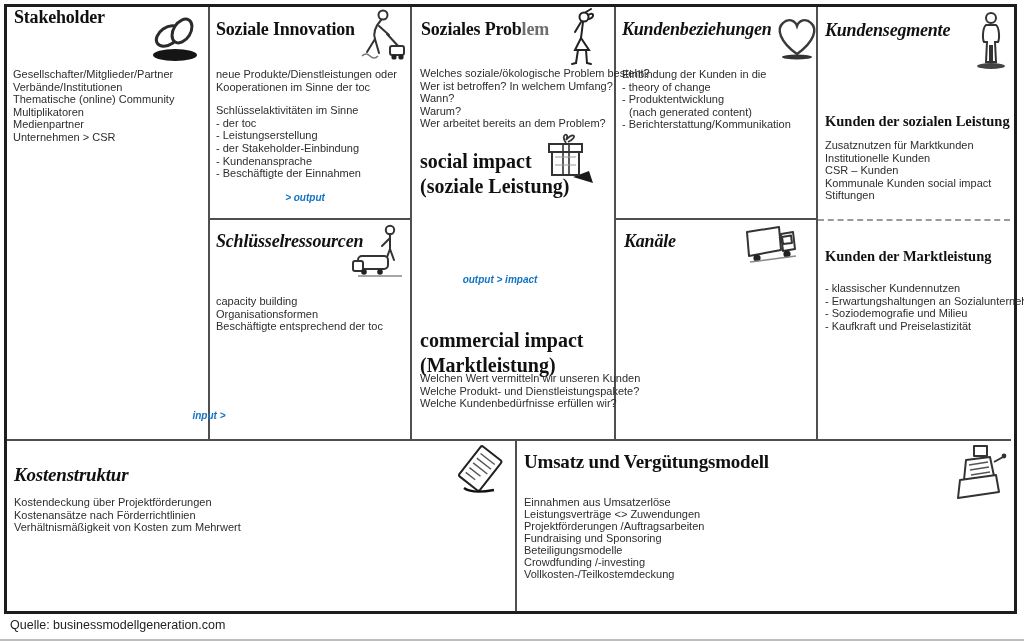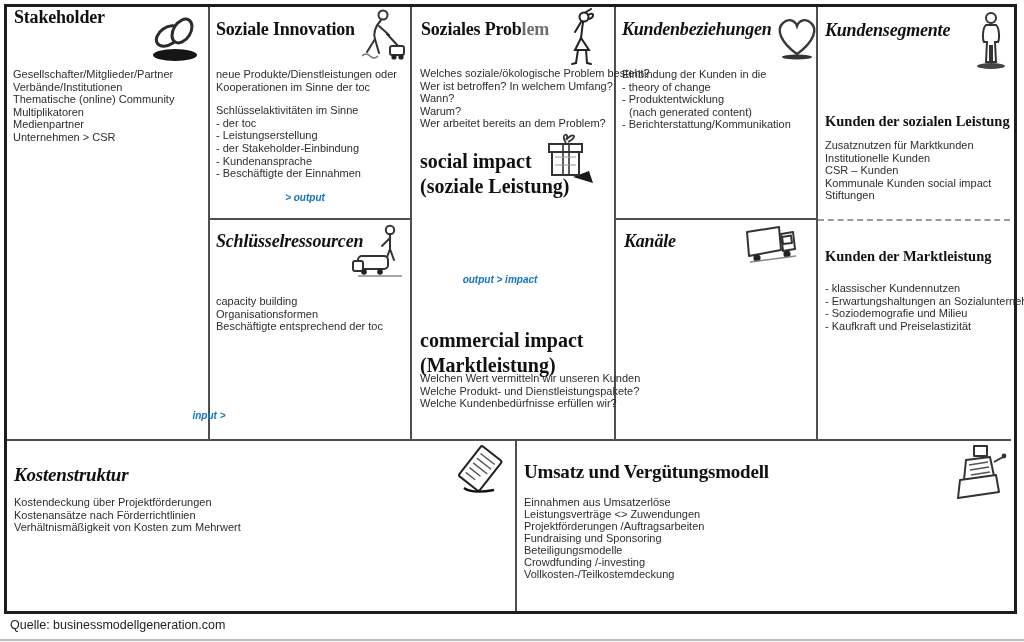--- a/index.html
+++ b/index.html
@@ -207,21 +207,21 @@
       <path d="M18 12 L36 12 M18 18 L36 18 M18 24 L36 24 M18 30 L32 30 M18 36 L30 36" stroke="#555" stroke-width="1.4"></path>
     </g>
     <path d="M12 44 q8 6 30 2" fill="none" stroke="#111" stroke-width="2.4"></path>
   </svg>
   <div class="body" style="left:14px;top:496px;">
     <div class="line">Kostendeckung über Projektförderungen</div>
     <div class="line">Kostenansätze nach Förderrichtlinien</div>
     <div class="line">Verhältnismäßigkeit von Kosten zum Mehrwert</div>
   </div>
 
-  <div class="cell-title" style="left:524px;top:451px;font-size:19px;margin-top:10px;">Umsatz und Vergütungsmodell</div>
+  <div class="cell-title" style="left:524px;top:451px;font-size:19px;">Umsatz und Vergütungsmodell</div>
   <svg class="icon" style="left:952px;top:444px;" width="56" height="62" viewBox="0 0 56 62">
     <g fill="#fff" stroke="#333" stroke-width="2" stroke-linejoin="round">
       <rect x="22" y="2" width="13" height="10"></rect>
       <path d="M14 16 L38 13 L42 32 L12 36 Z"></path>
       <path d="M8 36 L44 31 L47 48 L6 54 Z"></path>
     </g>
     <path d="M17 21 L36 18 M18 26 L37 23 M19 31 L38 28" stroke="#555" stroke-width="1.4"></path>
     <path d="M42 18 L51 13" stroke="#333" stroke-width="2"></path>
     <circle cx="52" cy="12" r="2.4" fill="#333"></circle>
   </svg>

